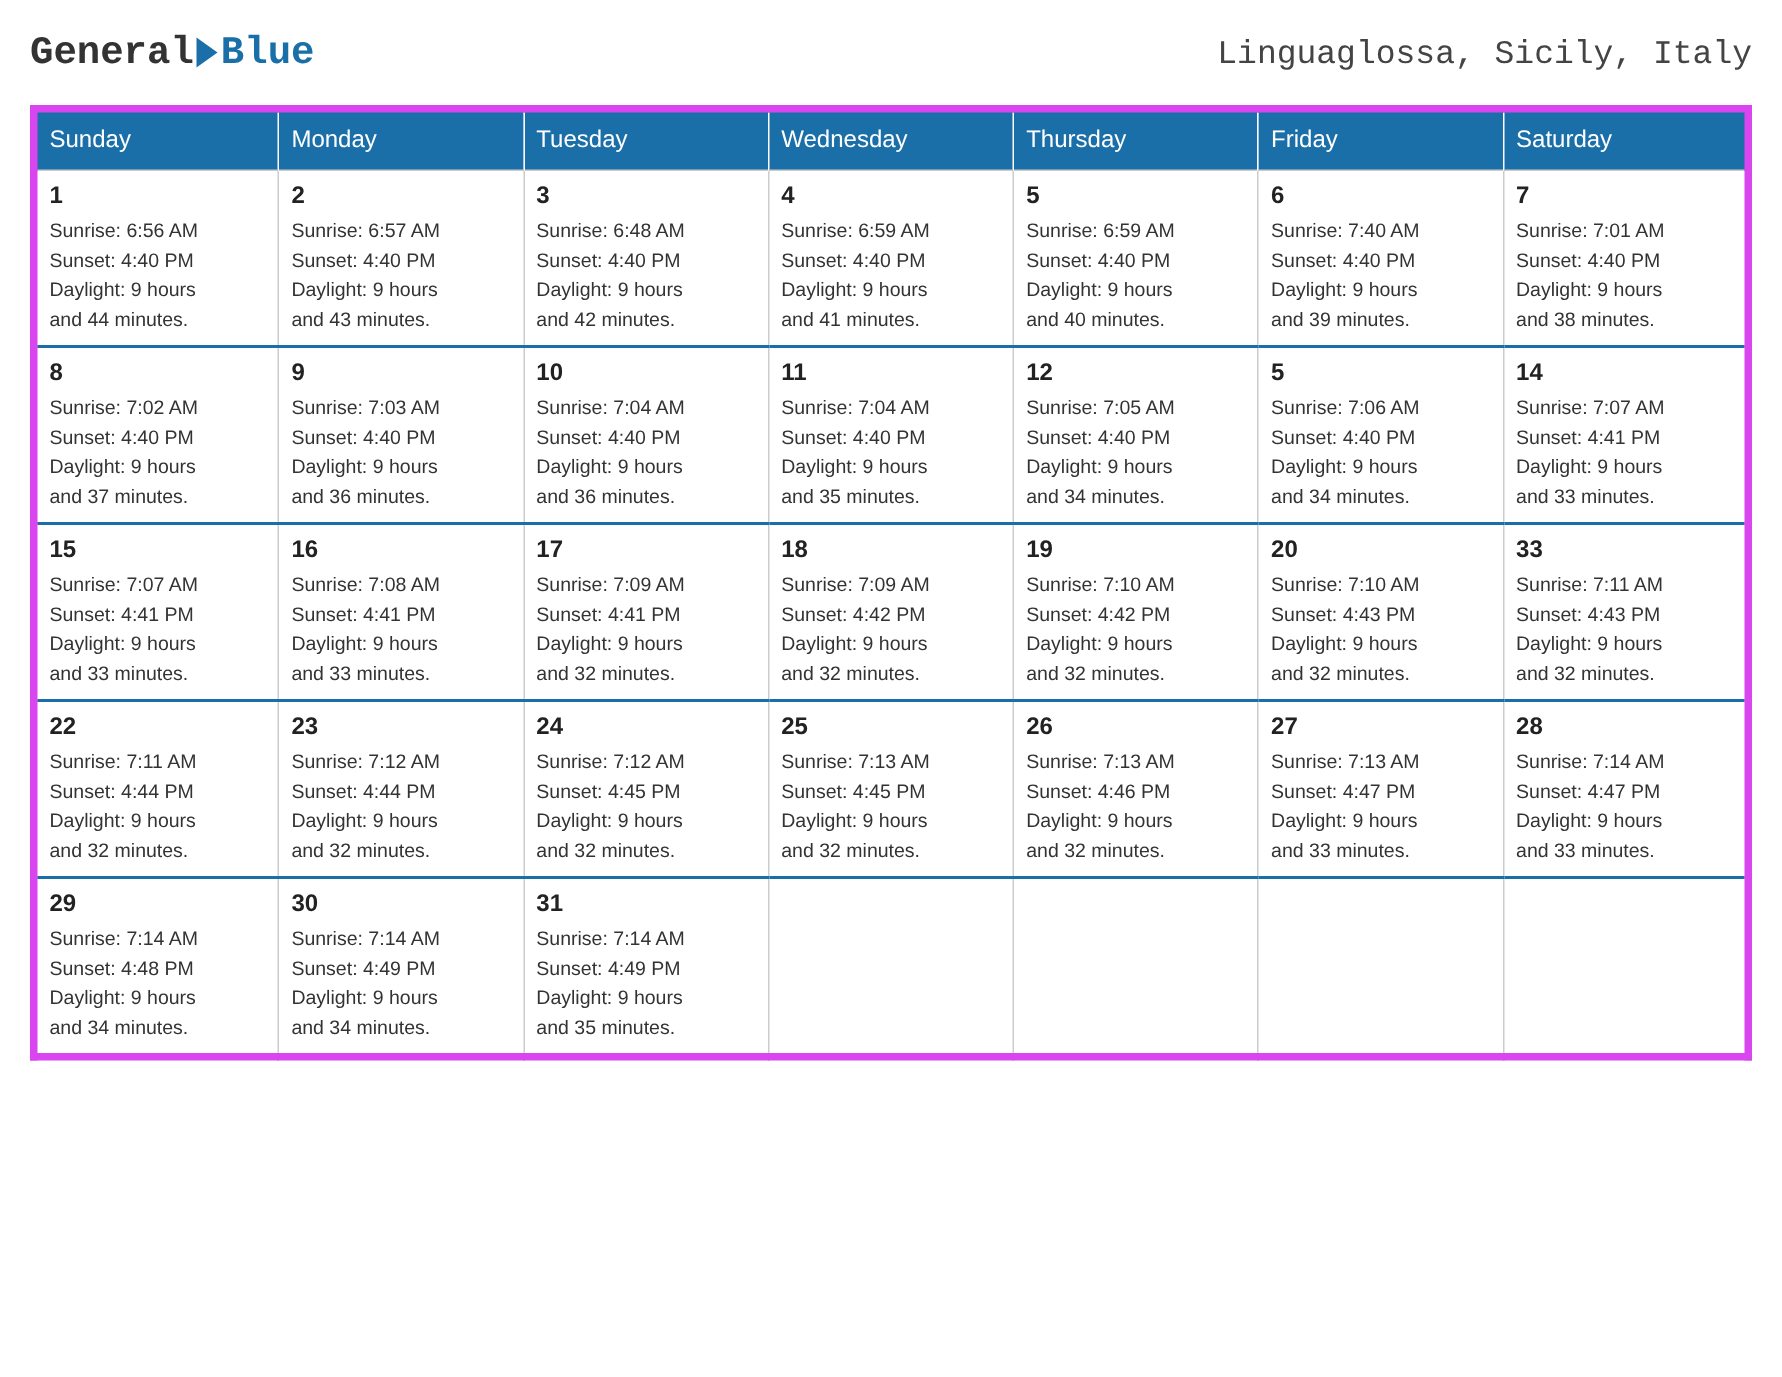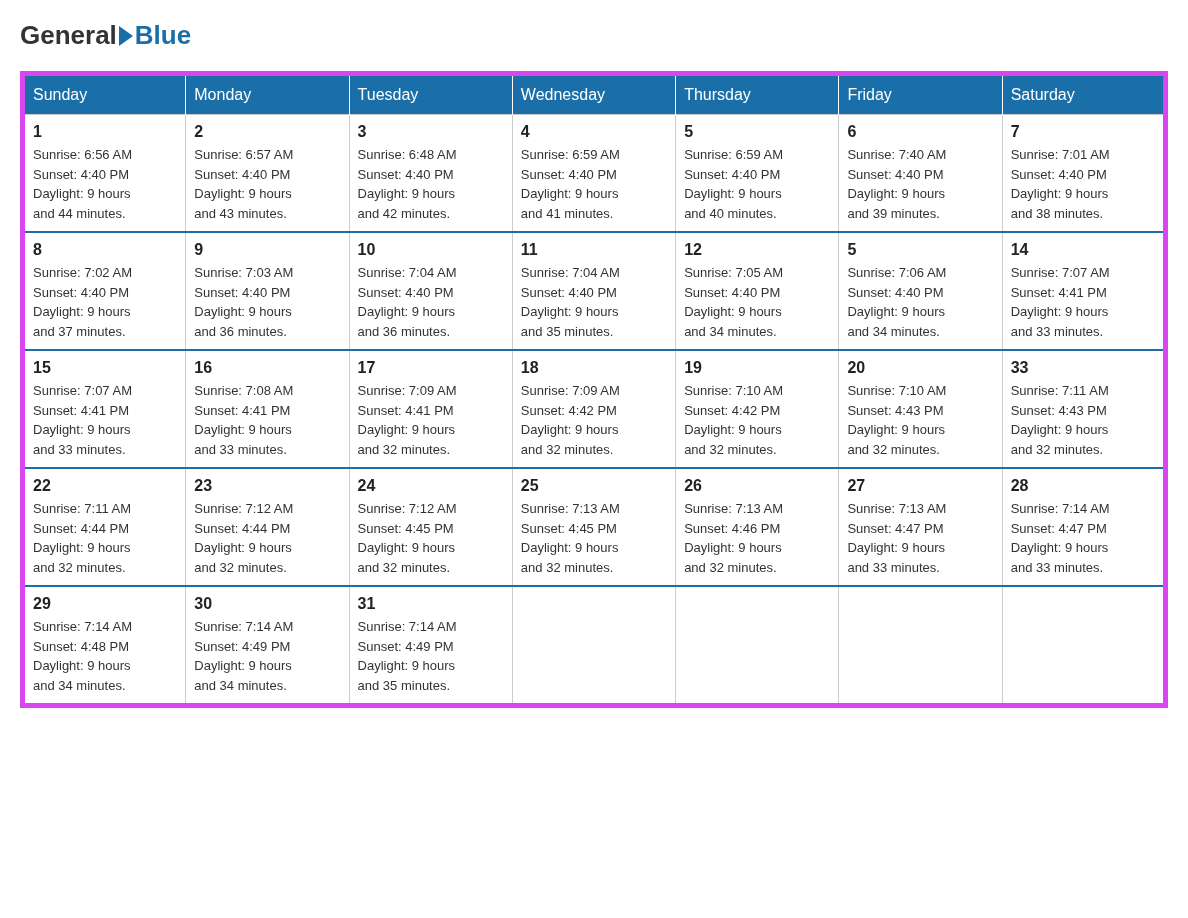--- a/index.html
+++ b/index.html
@@ -8,20 +8,21 @@
       background: #fff;
       width: 1188px;
       min-height: 918px;
       padding: 20px;
     }
     .header {
       display: flex;
       justify-content: space-between;
       align-items: flex-start;
       margin-bottom: 20px;
+      font-family: Liberation Mono, monospace;
     }
     .logo {
       display: flex;
       flex-direction: column;
       align-items: flex-start;
     }
     .logo-text {
       display: flex;
       align-items: center;
       font-size: 26px;
@@ -104,20 +105,21 @@
 
 <div class="header">
   <div class="logo">
     <div class="logo-text">
       <span class="logo-general">General</span>
       <span class="logo-arrow"></span>
       <span class="logo-blue">Blue</span>
     </div>
   </div>
   <div class="title-section">
+    <div class="location">Linguaglossa, Sicily, Italy</div>
   </div>
 </div>
 
 <table class="calendar">
   <thead>
     <tr>
     <th>Sunday</th>
         <th>Monday</th>
         <th>Tuesday</th>
         <th>Wednesday</th>

